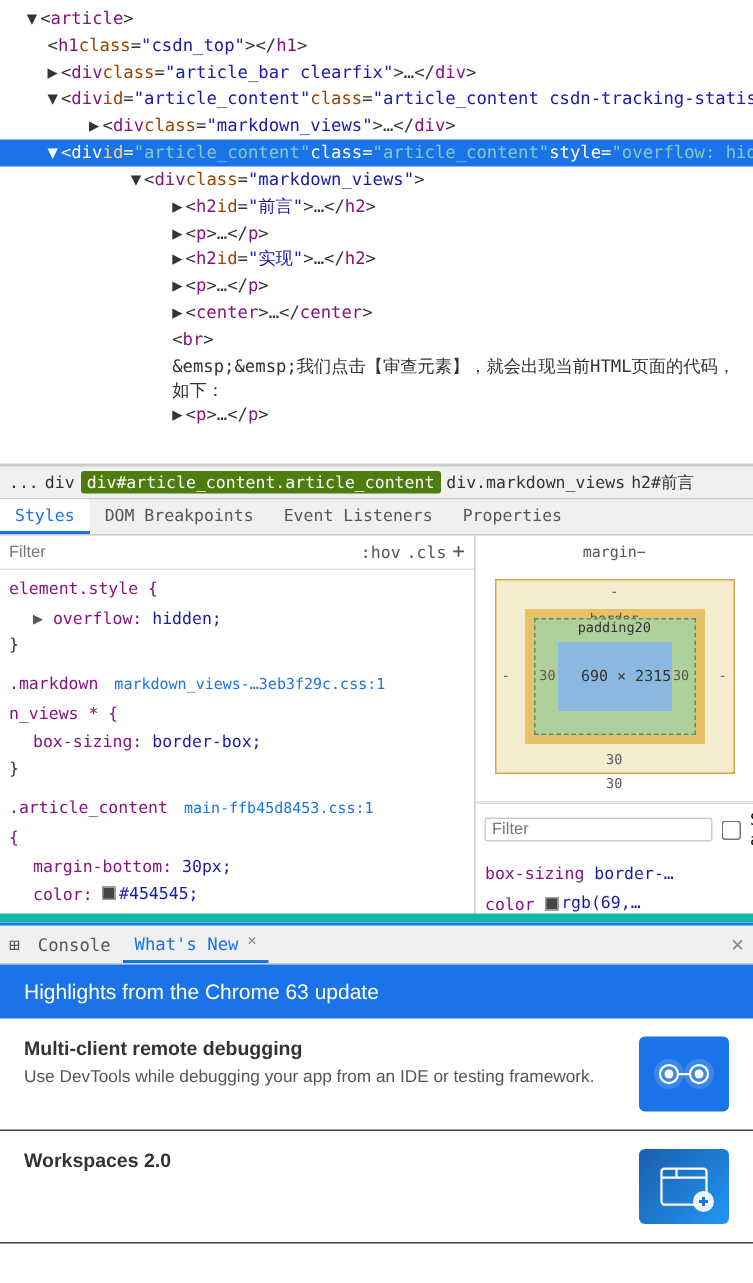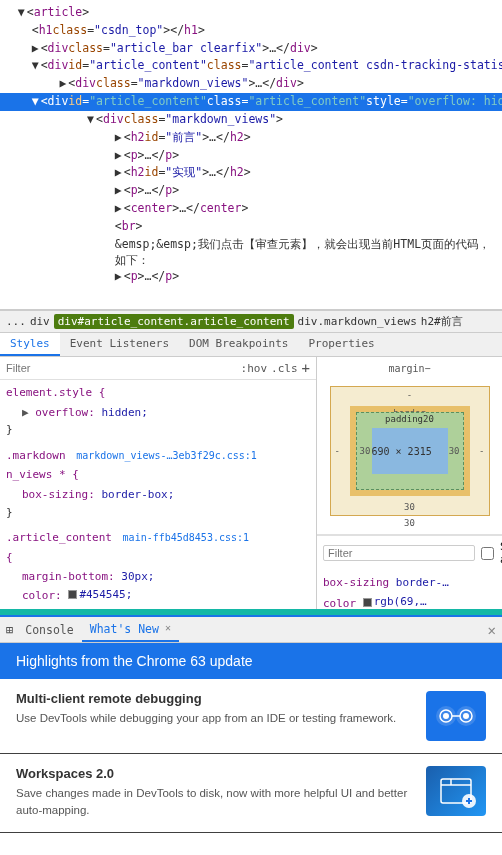--- a/index.html
+++ b/index.html
@@ -246,21 +246,21 @@
       background: #aed09a;
       border: 1px dashed #5a9060;
     }
 
     .bm-content {
       position: absolute;
       inset: 42px;
       background: #8ab8e0;
       display: flex;
       align-items: center;
-      justify-content: flex-start;
+      justify-content: flex-end;
       font-size: 10px;
       color: #333;
     }
 
     .bm-margin-t { position: absolute; top: 3px; left: 50%; transform: translateX(-50%); font-size: 9px; color: #555; }
     .bm-margin-b { position: absolute; bottom: 3px; left: 50%; transform: translateX(-50%); font-size: 9px; color: #555; }
     .bm-margin-l { position: absolute; left: 4px; top: 50%; transform: translateY(-50%); font-size: 9px; color: #555; }
     .bm-margin-r { position: absolute; right: 4px; top: 50%; transform: translateY(-50%); font-size: 9px; color: #555; }
 
     
@@ -578,22 +578,22 @@
   <span class="breadcrumb-item active">div#article_content.article_content</span>
   <span> </span>
   <span class="breadcrumb-item">div.markdown_views</span>
   <span> </span>
   <span class="breadcrumb-item">h2#前言</span>
 </div>
 
 <div class="styles-panel">
   <div class="styles-tabs">
     <div class="styles-tab active">Styles</div>
+    <div class="styles-tab">DOM Breakpoints</div>
     <div class="styles-tab">Event Listeners</div>
-    <div class="styles-tab">DOM Breakpoints</div>
     <div class="styles-tab">Properties</div>
   </div>
 
   <div class="styles-content">
 
     <div class="styles-left">
       <div class="styles-filter-bar">
         <input class="filter-input" type="text" placeholder="Filter" style="">
         <span class="hov-cls-buttons">
           <span>:hov</span>
@@ -754,21 +754,20 @@
           <line x1="21" y1="22" x2="29" y2="22" stroke="#fff" stroke-width="1.5"></line>
           <circle cx="15" cy="22" r="3" fill="#fff"></circle>
           <circle cx="35" cy="22" r="3" fill="#fff"></circle>
         </svg>
       </div>
     </div>
 
     <div class="whats-new-item">
       <div class="whats-new-item-text">
         <div class="whats-new-item-title">Workspaces 2.0</div>
-        <div class="whats-new-item-desc">Save changes made in DevTools to disk, now with more helpful UI and better auto-mapping.</div>
       </div>
       <div class="whats-new-item-image" style="background: linear-gradient(135deg, #1a5fad 0%, #2196F3 100%);">
         <svg width="50" height="44" viewBox="0 0 50 44">
           <rect x="10" y="10" width="30" height="24" rx="2" fill="none" stroke="#fff" stroke-width="1.5"></rect>
           <line x1="10" y1="16" x2="40" y2="16" stroke="#fff" stroke-width="1.5"></line>
           <line x1="20" y1="10" x2="20" y2="16" stroke="#fff" stroke-width="1.5"></line>
           <circle cx="38" cy="32" r="7" fill="#fff" opacity="0.9"></circle>
           <line x1="38" y1="29" x2="38" y2="35" stroke="#1a73e8" stroke-width="2"></line>
           <line x1="35" y1="32" x2="41" y2="32" stroke="#1a73e8" stroke-width="2"></line>
         </svg>

